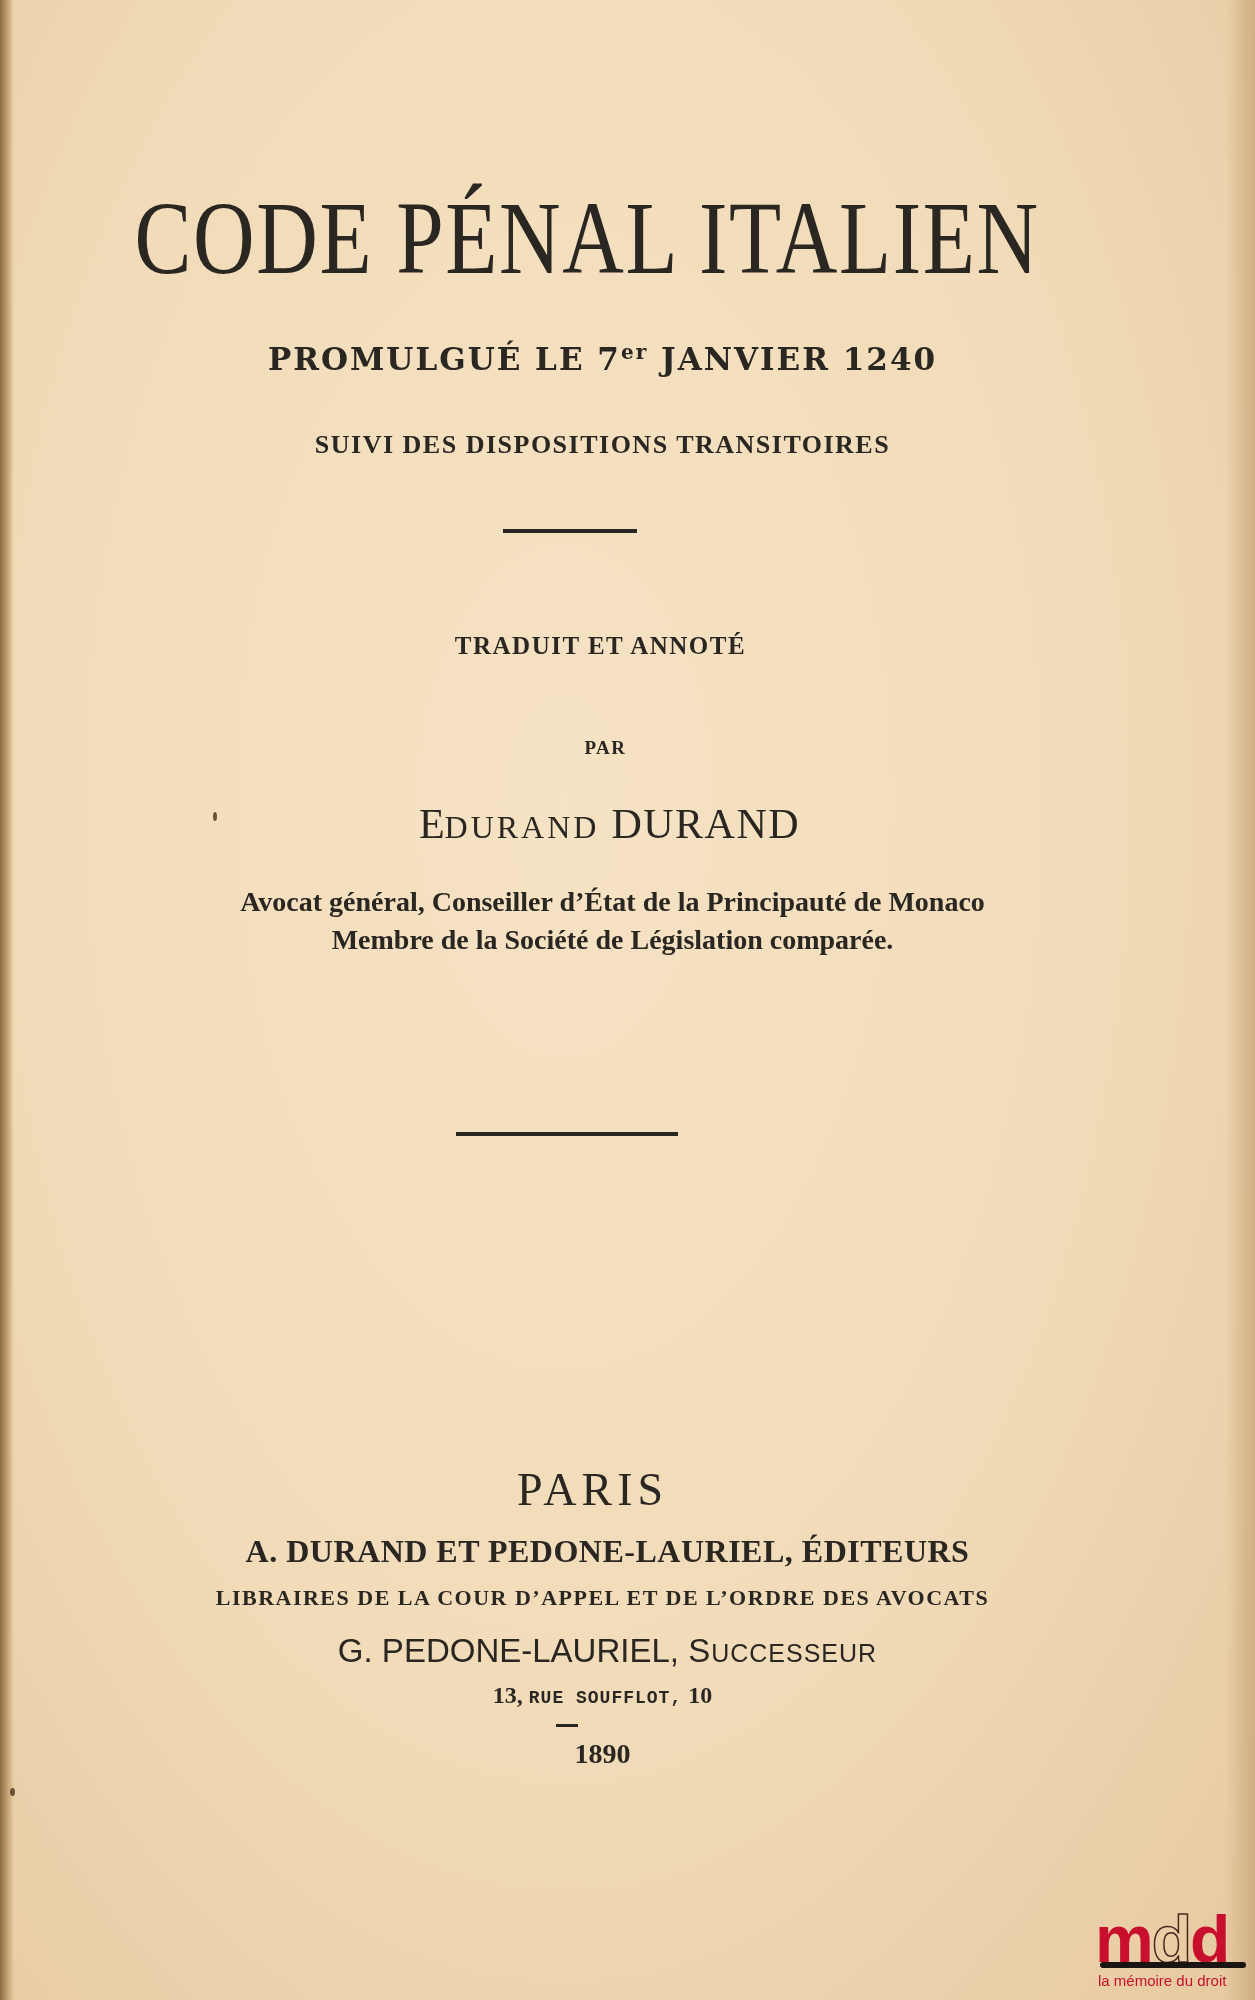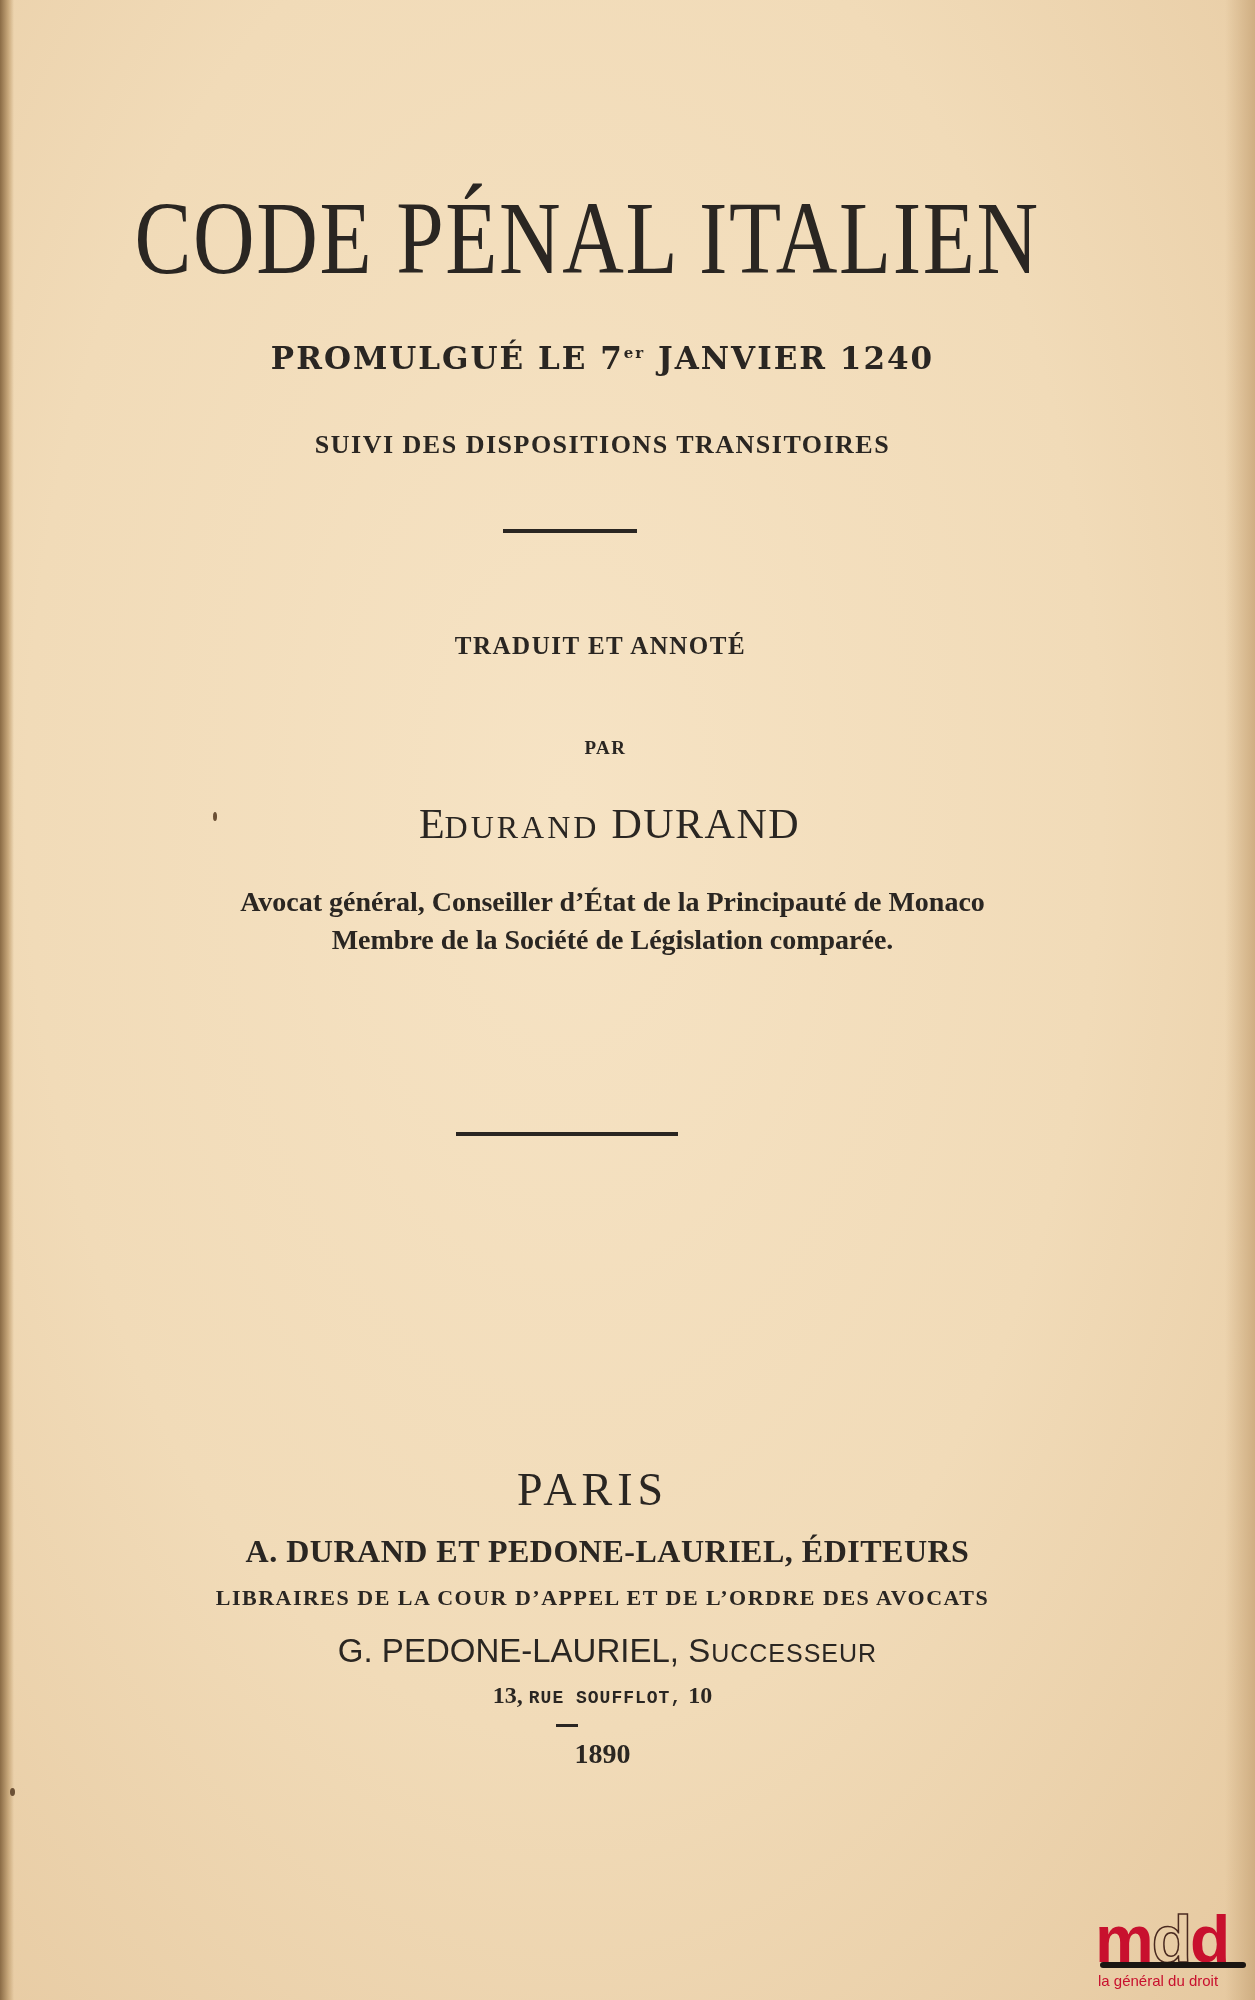--- a/index.html
+++ b/index.html
@@ -9,21 +9,21 @@
     font-family: "DejaVu Serif", serif; color:#2a2622;
   }
   .leftedge { position:absolute; left:0; top:0; width:14px; height:2000px;
     background: linear-gradient(to right, #8a6b45, #c9a97c 60%, rgba(0,0,0,0)); }
   .rightedge { position:absolute; right:0; top:0; width:30px; height:2000px;
     background: linear-gradient(to left, #cfae82, rgba(0,0,0,0)); }
   .line { position:absolute; left:0; width:1255px; text-align:center; white-space:nowrap; }
   .title { top:178px; font-family:"Liberation Serif", serif; font-size:104px; letter-spacing:2px;
     transform: scaleX(0.82); transform-origin: 570px 0; left:-30px; }
   .promul { top:340px; font-family:"DejaVu Serif", serif; font-weight:bold; font-size:31px; letter-spacing:2px; left:-25px; }
-  .promul sup { font-size:15px; }
+  .promul sup { font-size:20px; }
   .suivi { top:430px; font-family:"Liberation Serif", serif; font-weight:bold; font-size:26px; letter-spacing:1.5px; left:-25px; }
   .rule { position:absolute; height:4px; background:#2a2622; }
   .rule1 { left:503px; top:529px; width:134px; }
   .rule2 { left:456px; top:1132px; width:222px; }
   .traduit { top:632px; font-family:"Liberation Serif", serif; font-weight:bold; font-size:25px; letter-spacing:1.5px; left:-27px; }
   .par { top:737px; font-family:"Liberation Serif", serif; font-weight:bold; font-size:19px; letter-spacing:1.5px; left:-22px; }
   .author { top:800px; font-family:"Liberation Serif", serif; font-size:42px; letter-spacing:1.5px; left:-18px; }
   .author .sc { font-size:32px; letter-spacing:3px; }
   .affil1 { top:886px; font-family:"Liberation Serif", serif; font-weight:bold; font-size:28px; left:-15px; }
   .affil2 { top:924px; font-family:"Liberation Serif", serif; font-weight:bold; font-size:28px; left:-15px; }
@@ -75,14 +75,14 @@
 <div class="line addr"><span>13,</span> <span class="sc">RUE SOUFFLOT,</span> <span>10</span></div>
 <div class="rule dash"></div>
 <div class="line year">1890</div>
 
 <div class="speck" style="left:213px;top:812px;width:4px;height:9px;"></div>
 <div class="speck" style="left:10px;top:1788px;width:5px;height:8px;"></div>
 
 <div class="logo">
   <div class="logo-mdd"><span>m</span><span class="outline">d</span><span>d</span></div>
   <div class="logo-bar"></div>
-  <div class="logo-tag">la général du droit</div>
+  <div class="logo-tag">la mémoire du droit</div>
 </div>
 
 </body></html>

